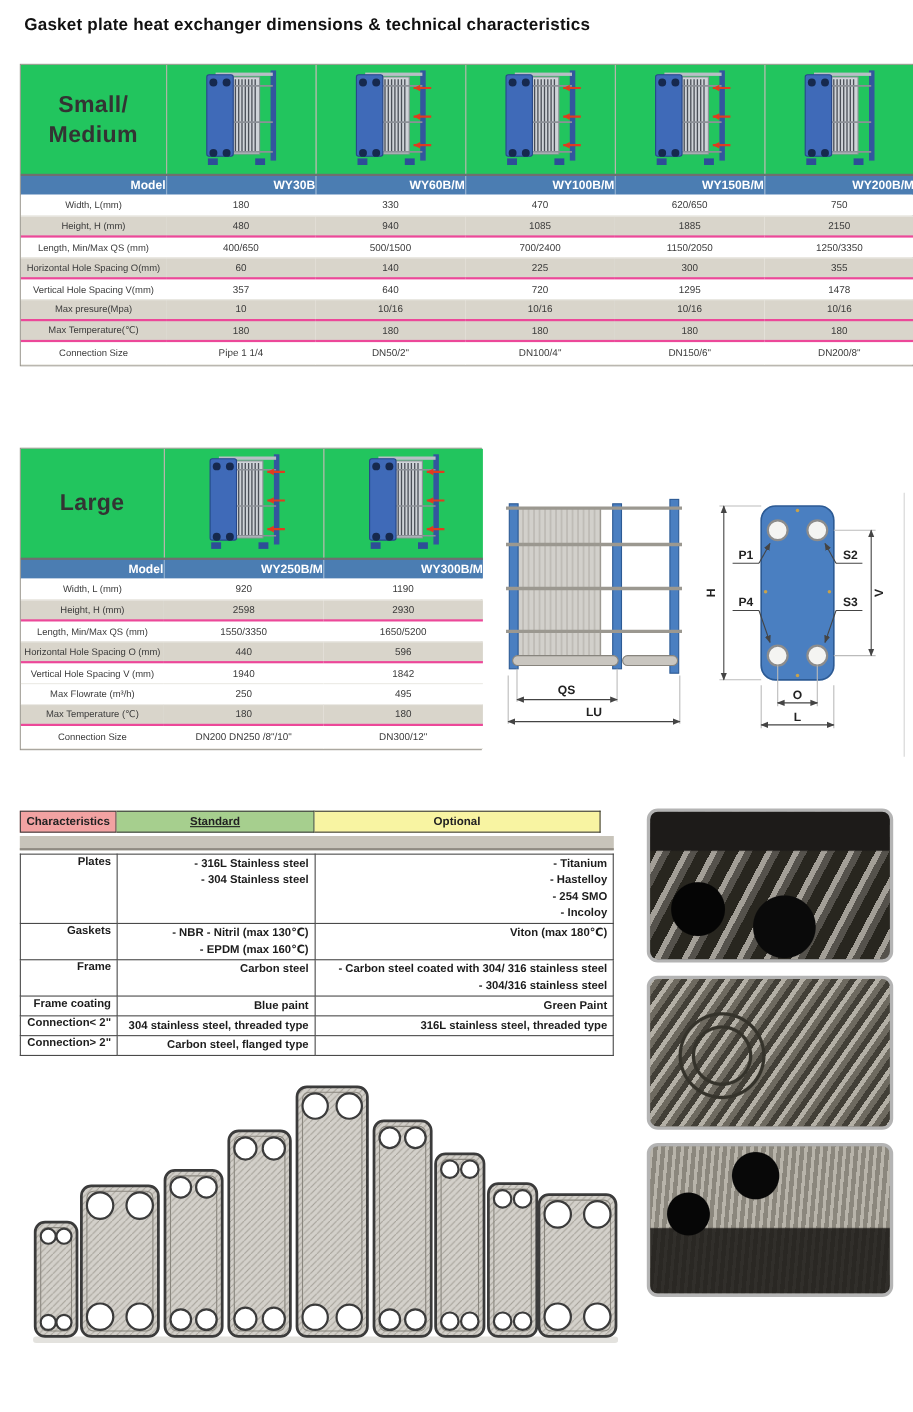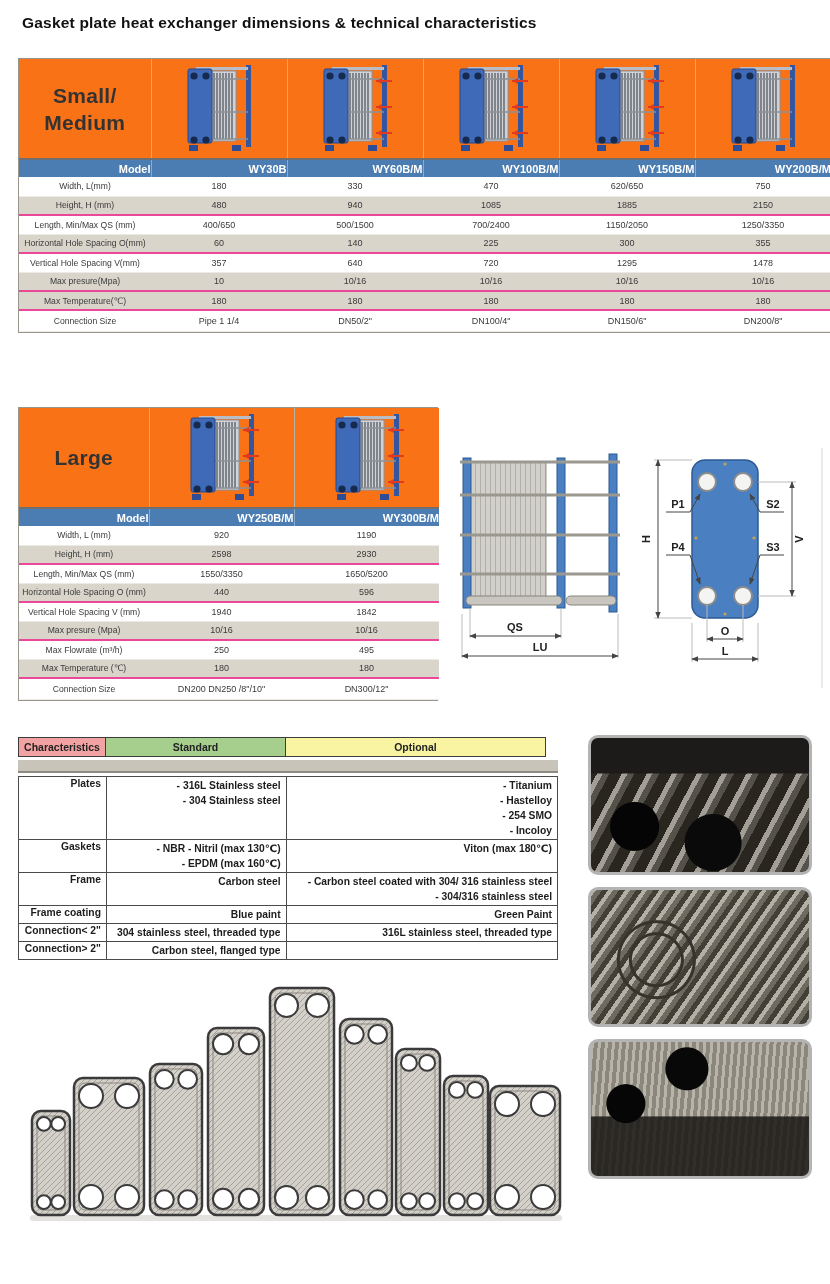--- a/index.html
+++ b/index.html
@@ -9,40 +9,40 @@
   *{box-sizing:border-box; margin:0; padding:0;}
   html,body{width:830px; height:1284px; background:#fff; overflow:hidden;
     font-family:"Liberation Sans","DejaVu Sans",sans-serif; color:var(--ink); position:relative;}
   #page-title{position:absolute; left:22px; top:14px; font-size:15.5px; font-weight:bold; color:#111; letter-spacing:.2px;}
 
   
   .spec-wrap{position:absolute; border:1.5px solid #9a968d; background:#fff;}
   #small-wrap{left:18px; top:58px; width:812px;}
   #large-wrap{left:18px; top:407px; width:420px;}
   table.spec-table{border-collapse:collapse; width:100%; table-layout:fixed;}
-  .img-row td{height:100px; background:#f97316; border-left:1px solid #b8b4ab; border-bottom:2px solid #6f6f6f; text-align:center; vertical-align:middle;}
+  .img-row td{height:100px; background:#22c55e; border-left:1px solid #b8b4ab; border-bottom:2px solid #6f6f6f; text-align:center; vertical-align:middle;}
   .img-row td:first-child{border-left:none;}
   .cat-cell{font-size:21px; font-weight:600; color:#333; letter-spacing:.3px;}
   .cat-line{line-height:27px; text-align:center;}
   .model-row td{background:var(--blue); color:#fff; font-weight:bold; font-size:11px; height:18px; text-align:right; border-left:1px solid rgba(255,255,255,.35);}
   .model-row td:first-child{border-left:none;}
   .data-row td{height:19px; font-size:9px; text-align:center; background:#fff; border-bottom:1px solid #eceae5; color:#3a3a3a;}
   .data-row td.lbl{font-size:8.6px;}
   .data-row.alt td{background:var(--beige); border-bottom:2px solid #ec4899;}
   .data-row.conn td{height:21px;}
 
   
   #drawing{position:absolute; left:448px; top:438px;}
 
   
   #char-wrap{position:absolute; left:18px; top:737px; width:540px;}
   #char-head{display:flex; height:20px;}
   .char-h{border:1.5px solid #3c3c3c; font-size:10.5px; font-weight:bold; color:#222; display:flex; align-items:center; justify-content:center;}
   .char-h.c0{width:88px; background:var(--pink);}
-  .char-h.c1{width:180px; background:var(--green); border-left:none;}
+  .char-h.c1{width:180px; background:var(--green); border-left:none;text-decoration:underline;}
   .char-h.c2{width:260px; background:var(--yellow); border-left:none;}
   #char-spacer{height:13px; margin-top:3px; background:var(--spacer); border-bottom:2px solid #8f8b82; width:540px;}
   table.char-table{border-collapse:collapse; width:540px; margin-top:3px;}
   .char-table td{border:1.2px solid #4a4a4a; font-size:10.3px; font-weight:bold; color:#1c1c1c; padding:1px 5px; vertical-align:top;text-align:right;}
   .char-table td .ln{line-height:15px;}
   .char-table col.c0{width:88px;} .char-table col.c1{width:180px;} .char-table col.c2{width:272px;}
 
   
   #photos{position:absolute; left:588px; top:735px; display:flex; flex-direction:column; gap:12px;}
   .photo{width:224px; height:140px; border:3px solid #b4b4b4; border-radius:10px;}
@@ -411,25 +411,20 @@
         <tr class="data-row alt">
           <td class="lbl">Horizontal Hole Spacing O (mm)</td>
           <td class="val">440</td>
           <td class="val">596</td>
         </tr>
         <tr class="data-row">
           <td class="lbl">Vertical Hole Spacing V (mm)</td>
           <td class="val">1940</td>
           <td class="val">1842</td>
         </tr>
-        <tr class="data-row alt">
-          <td class="lbl">Max presure (Mpa)</td>
-          <td class="val">10/16</td>
-          <td class="val">10/16</td>
-        </tr>
         <tr class="data-row">
           <td class="lbl">Max Flowrate (m³/h)</td>
           <td class="val">250</td>
           <td class="val">495</td>
         </tr>
         <tr class="data-row alt">
           <td class="lbl">Max Temperature (℃)</td>
           <td class="val">180</td>
           <td class="val">180</td>
         </tr>

